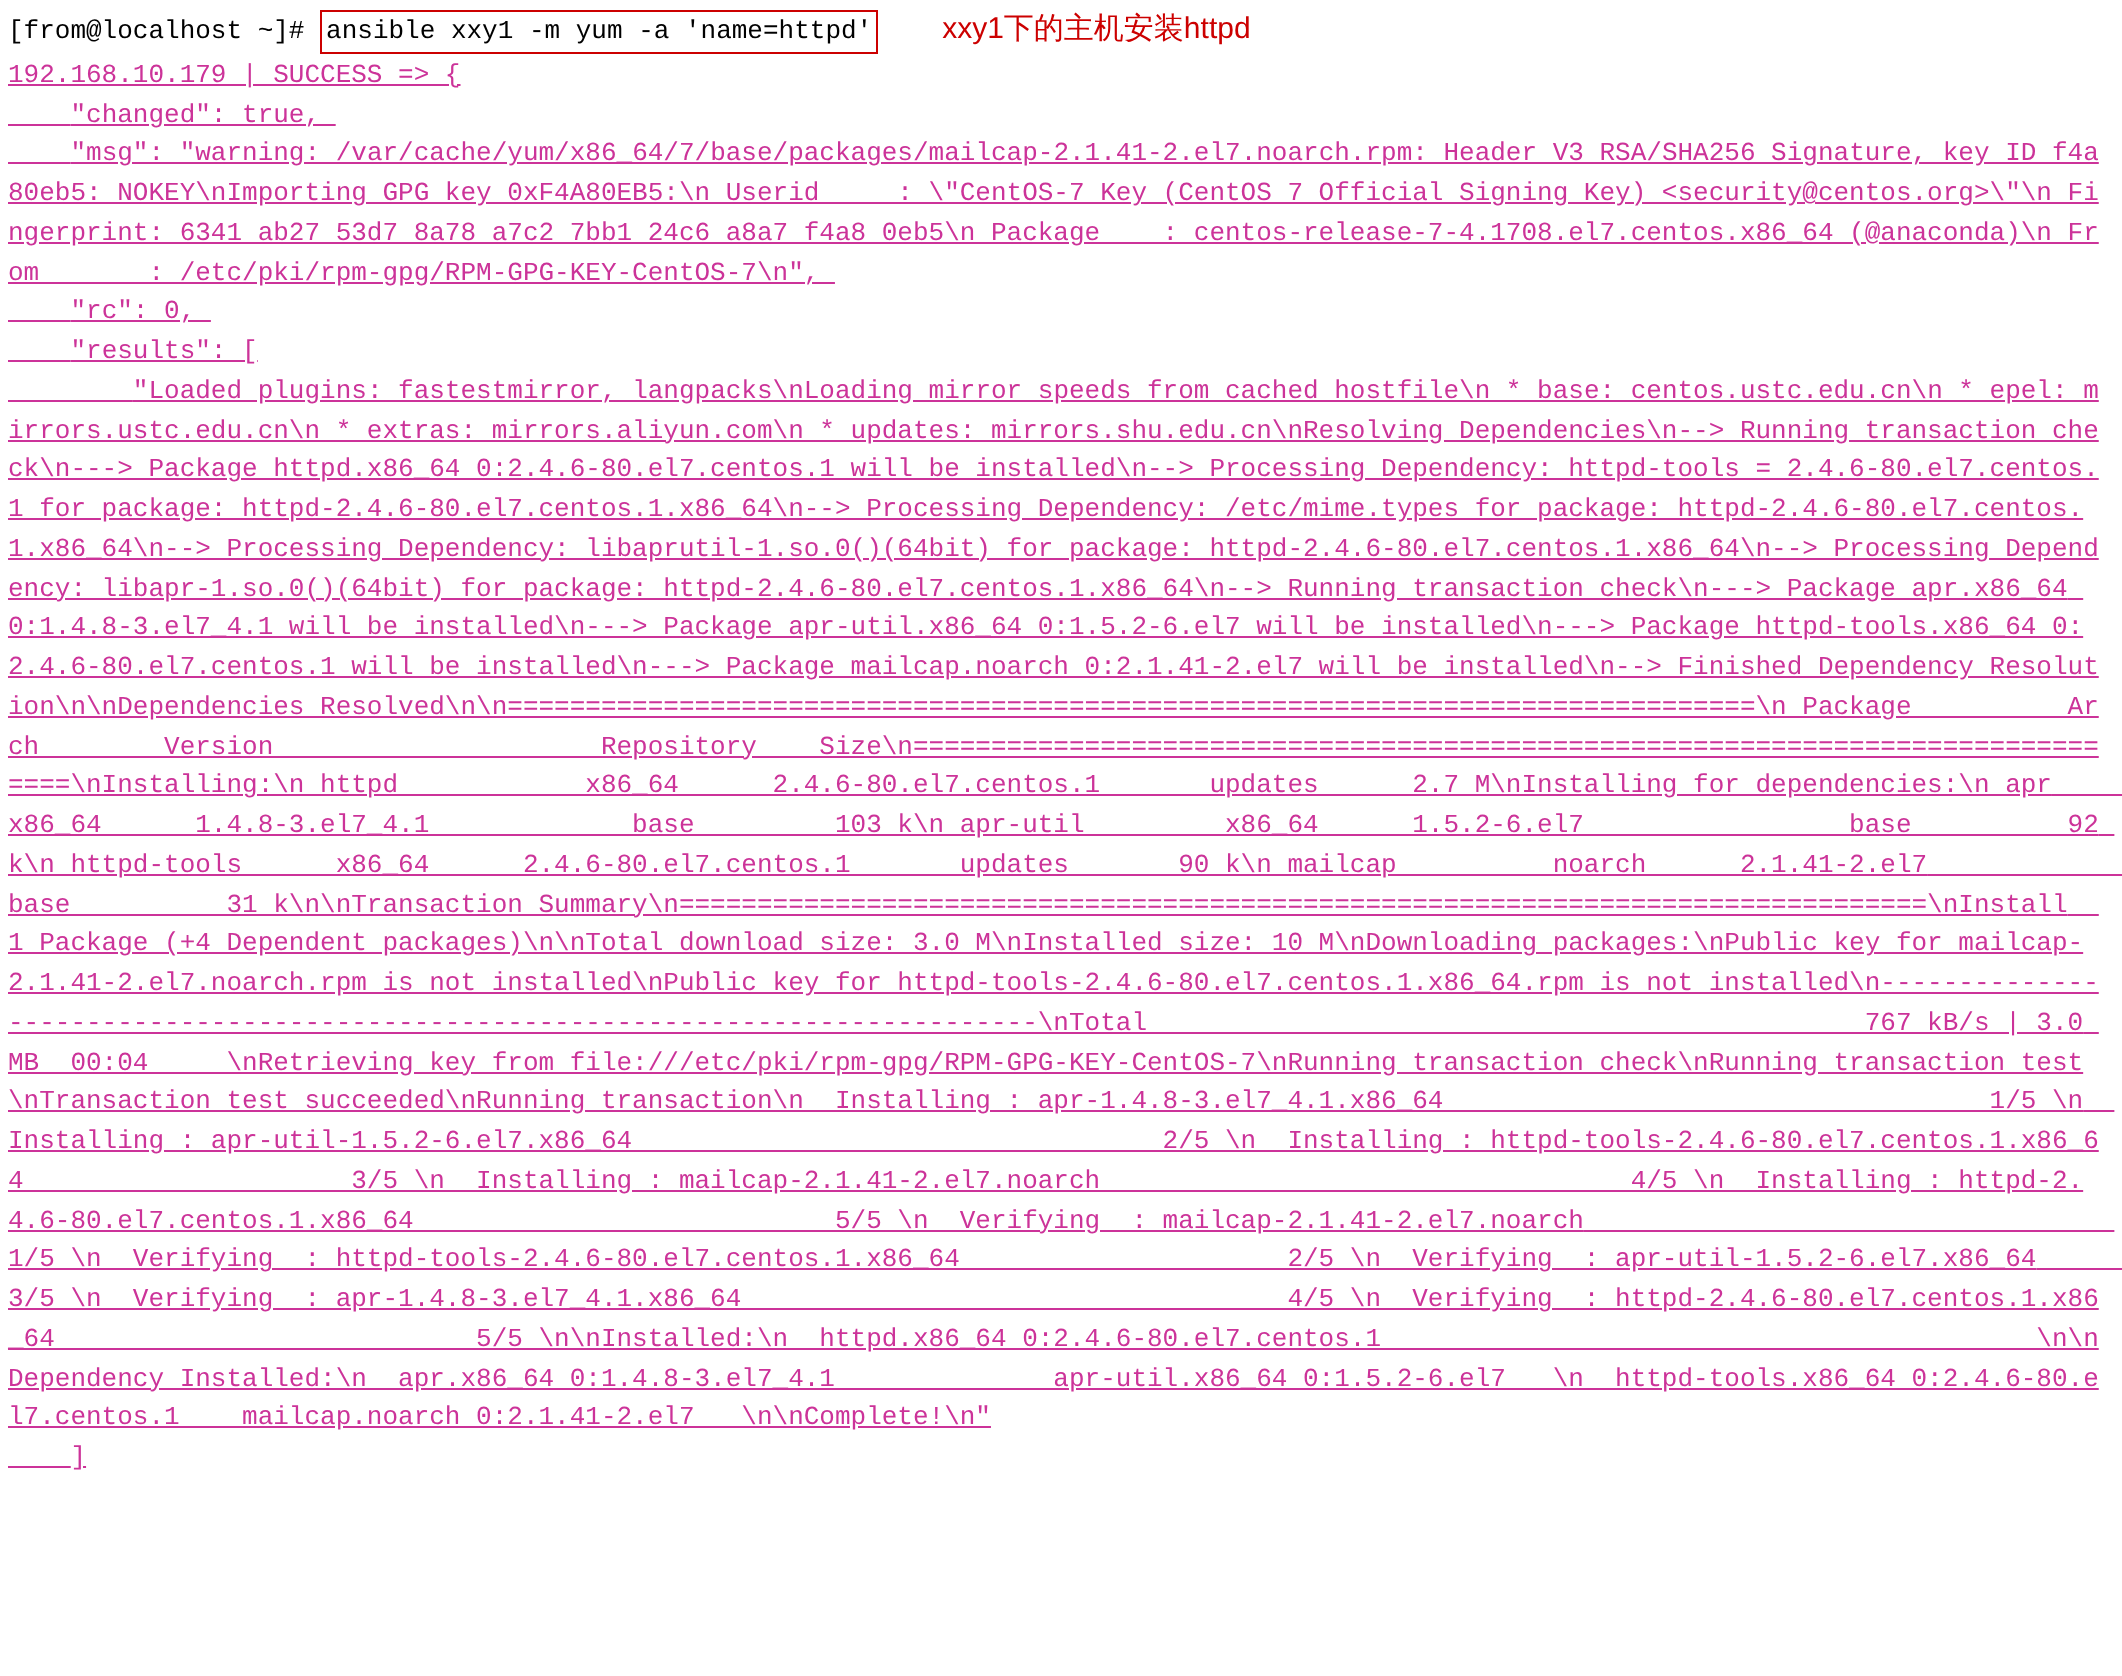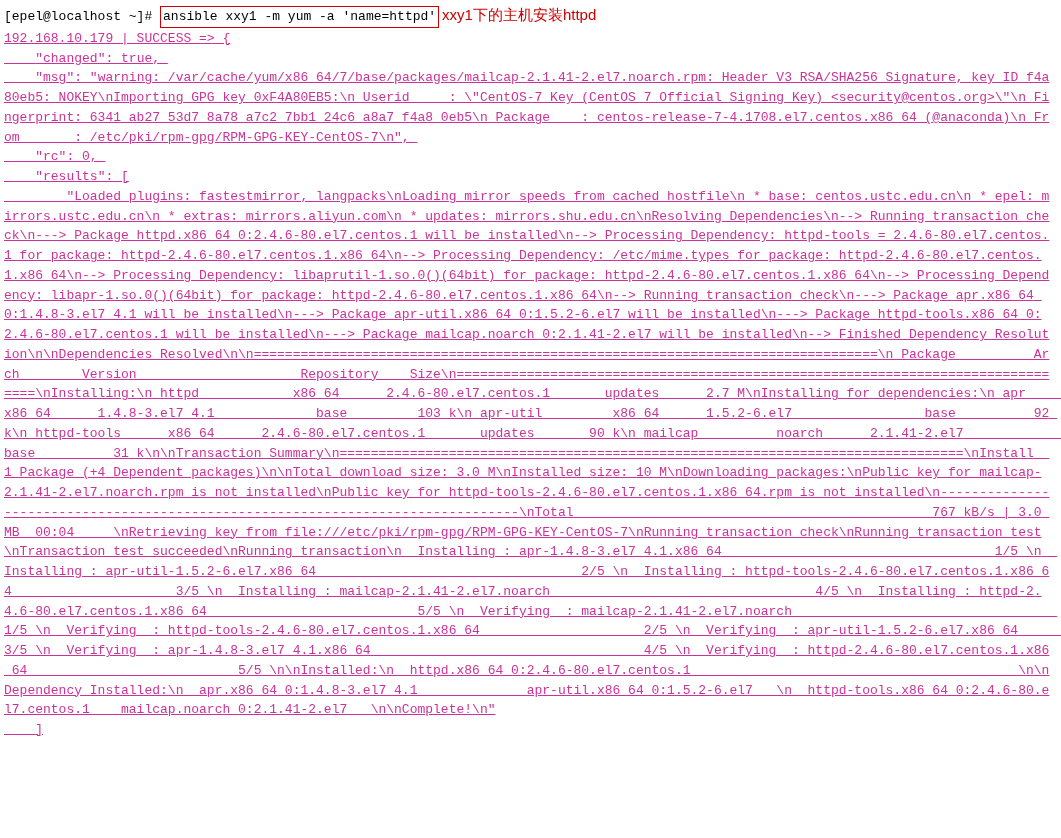--- a/index.html
+++ b/index.html
@@ -23,39 +23,39 @@
       display: inline;
       border: 1px solid #cc0000;
       padding: 0 2px;
       color: #000000;
     }
     .annotation {
       color: #cc0000;
       font-family: sans-serif;
       font-size: 15px;
       display: inline;
-      margin-left: 3px;
+      margin-left: 32px;
     }
     .output {
       color: #cc3399;
       white-space: pre-wrap;
       word-break: break-all;
       text-decoration: underline;
     }
     .first-line {
       display: flex;
       align-items: baseline;
       margin-bottom: 1px;
     }
   </style>
 </head>
 <body>
 
 <div class="first-line">
-  <span class="prompt">[epel@localhost ~]#</span>
+  <span class="prompt">[from@localhost ~]#</span>
   <span>&nbsp;</span>
   <span class="command">ansible xxy1 -m yum -a 'name=httpd'</span>
   <span class="annotation">xxy1下的主机安装httpd</span>
 </div>
 
 <div class="output">192.168.10.179 | SUCCESS =&gt; {
     "changed": true, 
     "msg": "warning: /var/cache/yum/x86_64/7/base/packages/mailcap-2.1.41-2.el7.noarch.rpm: Header V3 RSA/SHA256 Signature, key ID f4a80eb5: NOKEY\nImporting GPG key 0xF4A80EB5:\n Userid     : \"CentOS-7 Key (CentOS 7 Official Signing Key) &lt;security@centos.org&gt;\"\n Fingerprint: 6341 ab27 53d7 8a78 a7c2 7bb1 24c6 a8a7 f4a8 0eb5\n Package    : centos-release-7-4.1708.el7.centos.x86_64 (@anaconda)\n From       : /etc/pki/rpm-gpg/RPM-GPG-KEY-CentOS-7\n", 
     "rc": 0, 
     "results": [

